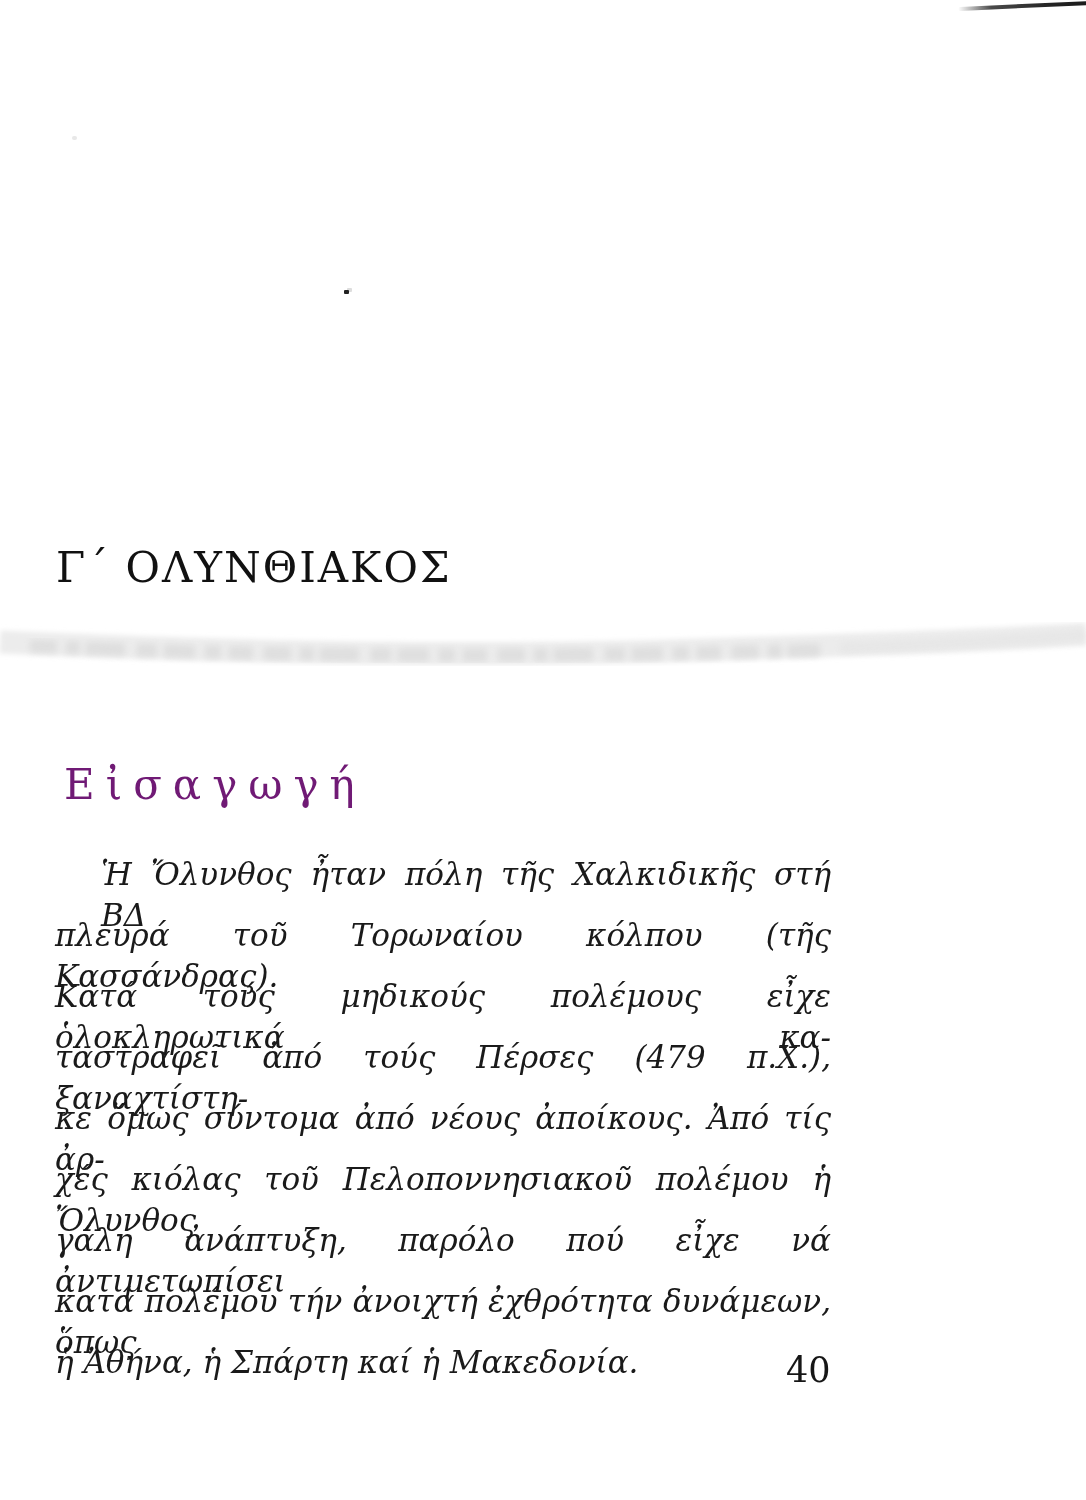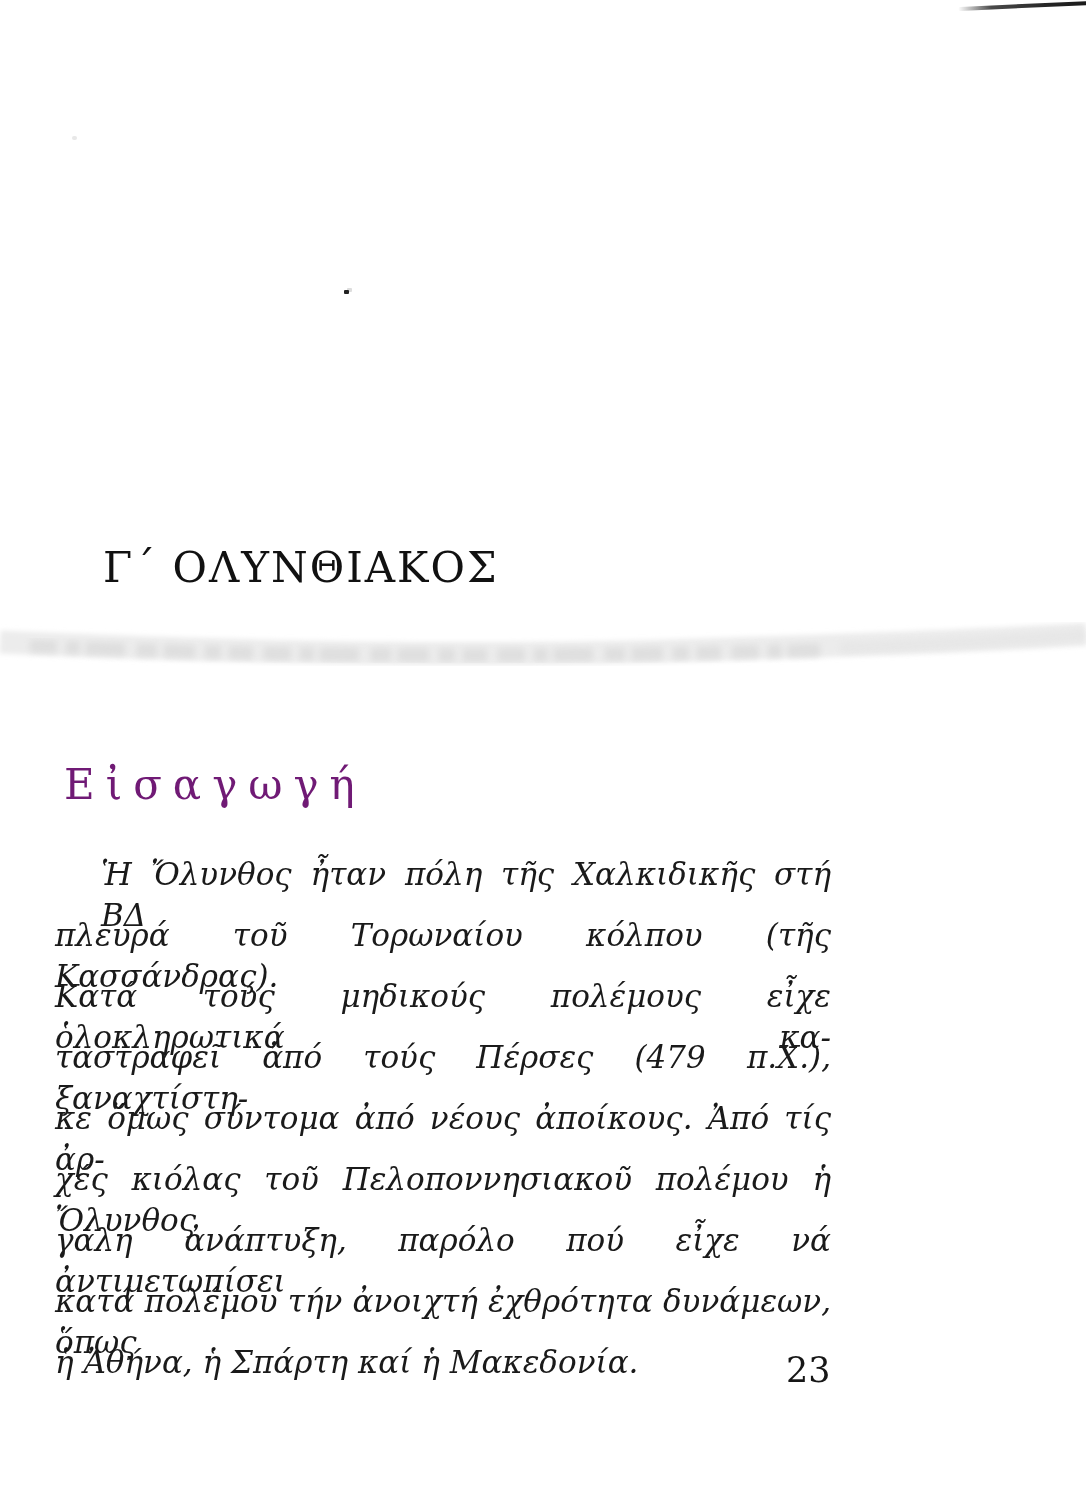--- a/index.html
+++ b/index.html
@@ -51,21 +51,20 @@
   .chapter-heading {
     position: absolute;
     left: 56px;
     top: 546px;
     font-size: 42px;
     line-height: 44px;
     letter-spacing: 2px;
     font-weight: 500;
     color: #111111;
     white-space: nowrap;
-    margin-left: 47px;
   }
   .ghost-band {
     position: absolute;
     left: 0;
     top: 618px;
     width: 1086px;
     height: 62px;
   }
   .section-heading {
     position: absolute;
@@ -136,15 +135,15 @@
     <div class="line">πλευρά τοῦ Τορωναίου κόλπου (τῆς Κασσάνδρας).</div>
     <div class="line">Κατά τούς μηδικούς πολέμους εἶχε ὁλοκληρωτικά κα-</div>
     <div class="line">ταστραφεῖ ἀπό τούς Πέρσες (479 π.Χ.), ξαναχτίστη-</div>
     <div class="line">κε ὅμως σύντομα ἀπό νέους ἀποίκους. Ἀπό τίς ἀρ-</div>
     <div class="line">χές κιόλας τοῦ Πελοποννησιακοῦ πολέμου ἡ Ὄλυνθος</div>
     <div class="line">γάλη ἀνάπτυξη, παρόλο πού εἶχε νά ἀντιμετωπίσει</div>
     <div class="line">κατά πολέμου τήν ἀνοιχτή ἐχθρότητα δυνάμεων, ὅπως</div>
     <div class="line para-end">ἡ Ἀθήνα, ἡ Σπάρτη καί ἡ Μακεδονία.</div>
   </div>
 
-  <div class="page-number">23</div>
+  <div class="page-number">40</div>
 
 </div>
 
 </body></html>

